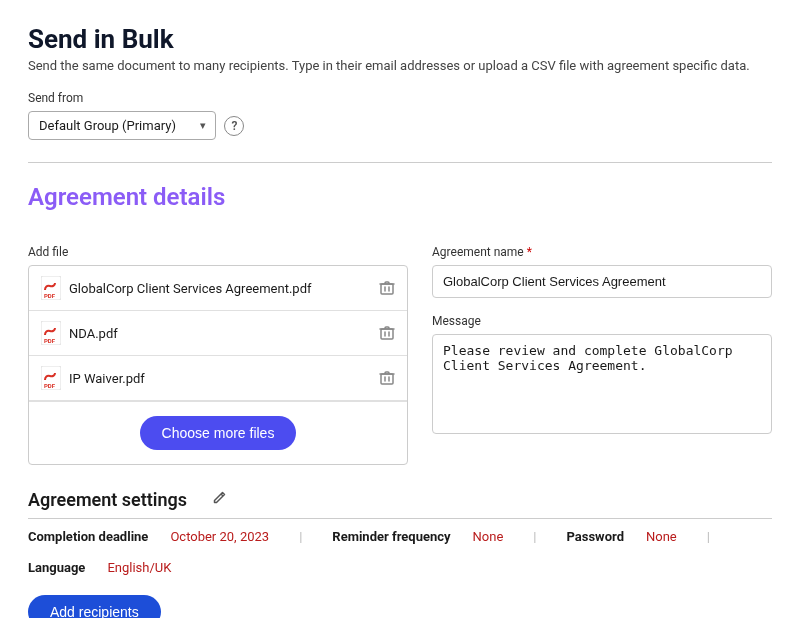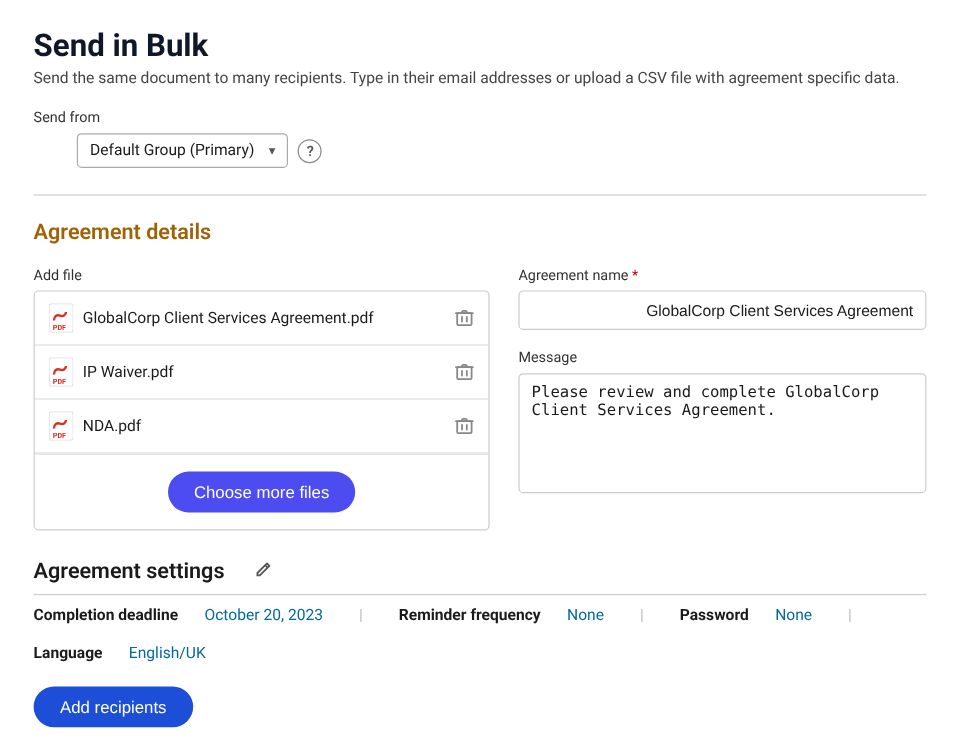--- a/index.html
+++ b/index.html
@@ -37,25 +37,24 @@
       align-items: center;
       gap: 8px;
       margin-bottom: 22px;
     }
     .send-from-select {
       display: flex;
       align-items: center;
       border: 1.5px solid #aaa;
       border-radius: 4px;
       padding: 6px 10px;
-      gap: 12px;
+      gap: 24px;
       cursor: pointer;
       background: #fff;
       font-size: 13px;
-      margin-left: 36px;
     }
     .chevron-down {
       font-size: 11px;
       color: #555;
     }
     .help-icon {
       width: 20px;
       height: 20px;
       border: 1.5px solid #888;
       border-radius: 50%;
@@ -66,24 +65,24 @@
       color: #555;
       cursor: pointer;
       font-weight: 600;
     }
     .divider {
       border: none;
       border-top: 1.5px solid #ccc;
       margin-bottom: 20px;
     }
     .section-title {
-      font-size: 18px;
+      font-size: 24px;
       font-weight: 600;
-      margin-bottom: 18px;
-      color: #a16207;
+      margin-bottom: 34px;
+      color: #8b5cf6;
     }
     .agreement-details-grid {
       display: grid;
       grid-template-columns: 380px 1fr;
       gap: 24px;
       margin-bottom: 24px;
     }
     .add-file-label, .field-label {
       font-size: 12px;
       color: #333;
@@ -151,21 +150,20 @@
       gap: 16px;
     }
     .text-input {
       width: 100%;
       border: 1.5px solid #ccc;
       border-radius: 4px;
       padding: 8px 10px;
       font-size: 13px;
       color: #1a1a1a;
       outline: none;
-      text-align: right;
     }
     .text-area {
       width: 100%;
       border: 1.5px solid #ccc;
       border-radius: 4px;
       padding: 8px 10px;
       font-size: 13px;
       color: #1a1a1a;
       outline: none;
       resize: none;
@@ -197,21 +195,21 @@
       flex-wrap: wrap;
       gap: 16px;
       font-size: 13px;
       margin-bottom: 20px;
     }
     .settings-key {
       font-weight: 700;
       margin-right: 6px;
     }
     .settings-value {
-      color: #0369a1;
+      color: #b91c1c;
       margin-right: 14px;
     }
     .settings-sep {
       color: #bbb;
       margin-right: 14px;
     }
     .add-recipients-btn {
       background: #1d4ed8;
       color: #fff;
       border: none;
@@ -274,40 +272,40 @@
       </div>
 
       <div class="file-item">
         <span class="pdf-icon">
           <svg viewBox="0 0 20 24" fill="none" xmlns="http://www.w3.org/2000/svg">
             <rect x="0" y="0" width="20" height="24" rx="2" fill="#fff" stroke="#ddd" stroke-width="1"></rect>
             <path d="M4 14 C4 11 6 9 9 10 C12 11 14 9 14 7" stroke="#d93025" stroke-width="2" fill="none"></path>
             <text x="3" y="22" font-size="6" fill="#d93025" font-weight="bold">PDF</text>
           </svg>
         </span>
-        <span class="file-name">IP Waiver.pdf</span>
+        <span class="file-name">NDA.pdf</span>
         <span class="trash-icon">
           <svg width="16" height="16" viewBox="0 0 16 16" fill="none" xmlns="http://www.w3.org/2000/svg">
             <rect x="2" y="4" width="12" height="10" rx="1" stroke="#888" stroke-width="1.5" fill="none"></rect>
             <path d="M1 4h14" stroke="#888" stroke-width="1.5" stroke-linecap="round"></path>
             <path d="M6 4V3a1 1 0 0 1 1-1h2a1 1 0 0 1 1 1v1" stroke="#888" stroke-width="1.5"></path>
             <path d="M6 7v4M10 7v4" stroke="#888" stroke-width="1.5" stroke-linecap="round"></path>
           </svg>
         </span>
       </div>
 
       <div class="file-item">
         <span class="pdf-icon">
           <svg viewBox="0 0 20 24" fill="none" xmlns="http://www.w3.org/2000/svg">
             <rect x="0" y="0" width="20" height="24" rx="2" fill="#fff" stroke="#ddd" stroke-width="1"></rect>
             <path d="M4 14 C4 11 6 9 9 10 C12 11 14 9 14 7" stroke="#d93025" stroke-width="2" fill="none"></path>
             <text x="3" y="22" font-size="6" fill="#d93025" font-weight="bold">PDF</text>
           </svg>
         </span>
-        <span class="file-name">NDA.pdf</span>
+        <span class="file-name">IP Waiver.pdf</span>
         <span class="trash-icon">
           <svg width="16" height="16" viewBox="0 0 16 16" fill="none" xmlns="http://www.w3.org/2000/svg">
             <rect x="2" y="4" width="12" height="10" rx="1" stroke="#888" stroke-width="1.5" fill="none"></rect>
             <path d="M1 4h14" stroke="#888" stroke-width="1.5" stroke-linecap="round"></path>
             <path d="M6 4V3a1 1 0 0 1 1-1h2a1 1 0 0 1 1 1v1" stroke="#888" stroke-width="1.5"></path>
             <path d="M6 7v4M10 7v4" stroke="#888" stroke-width="1.5" stroke-linecap="round"></path>
           </svg>
         </span>
       </div>
 

